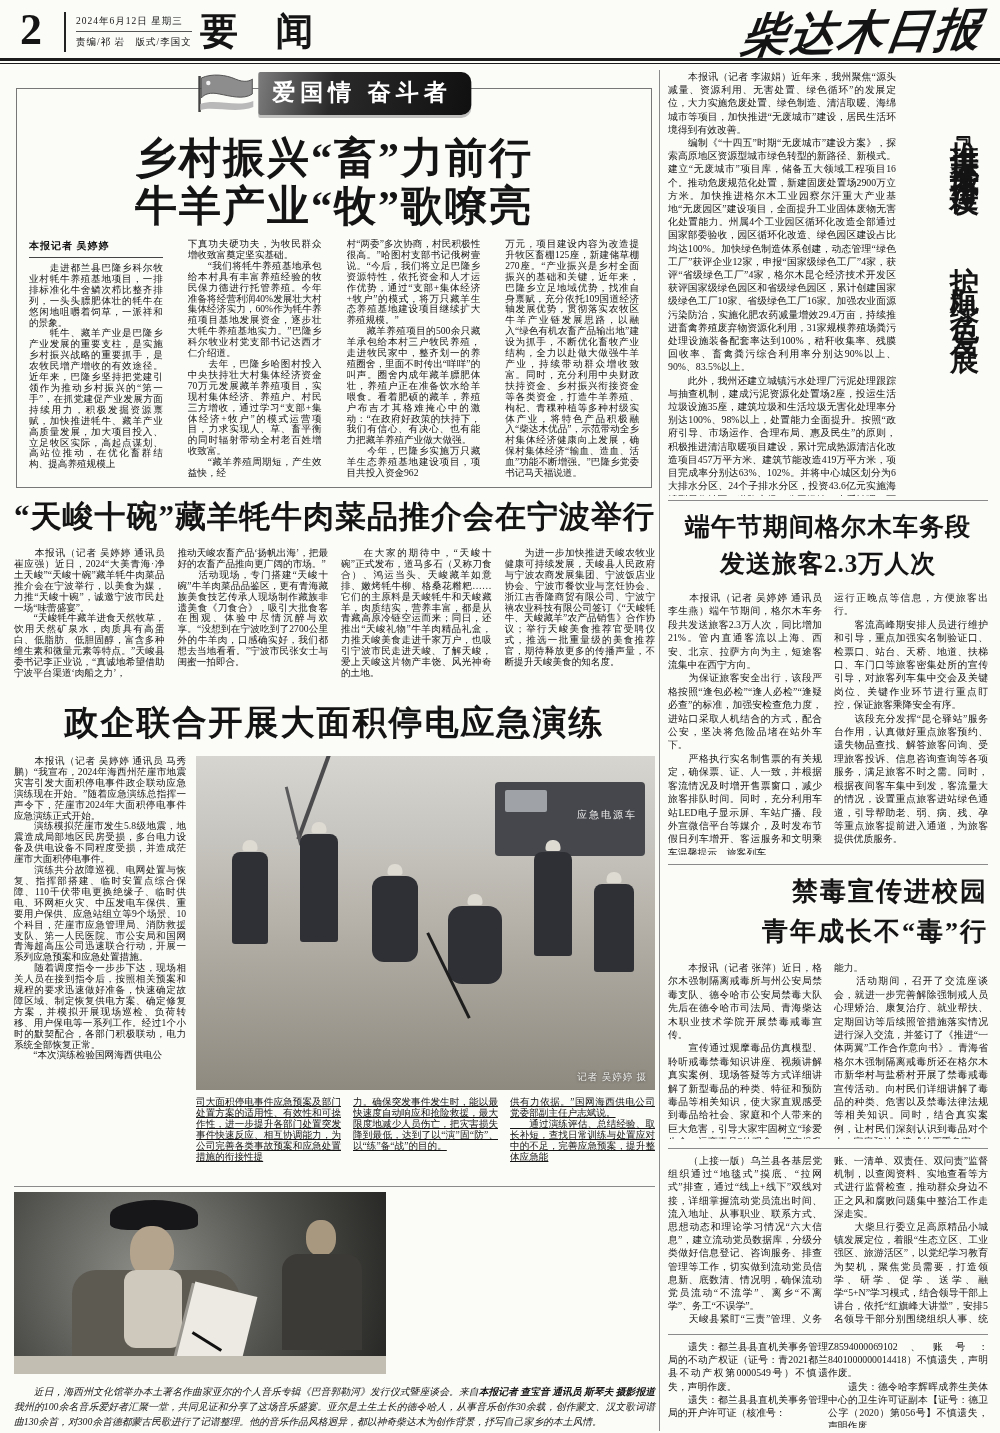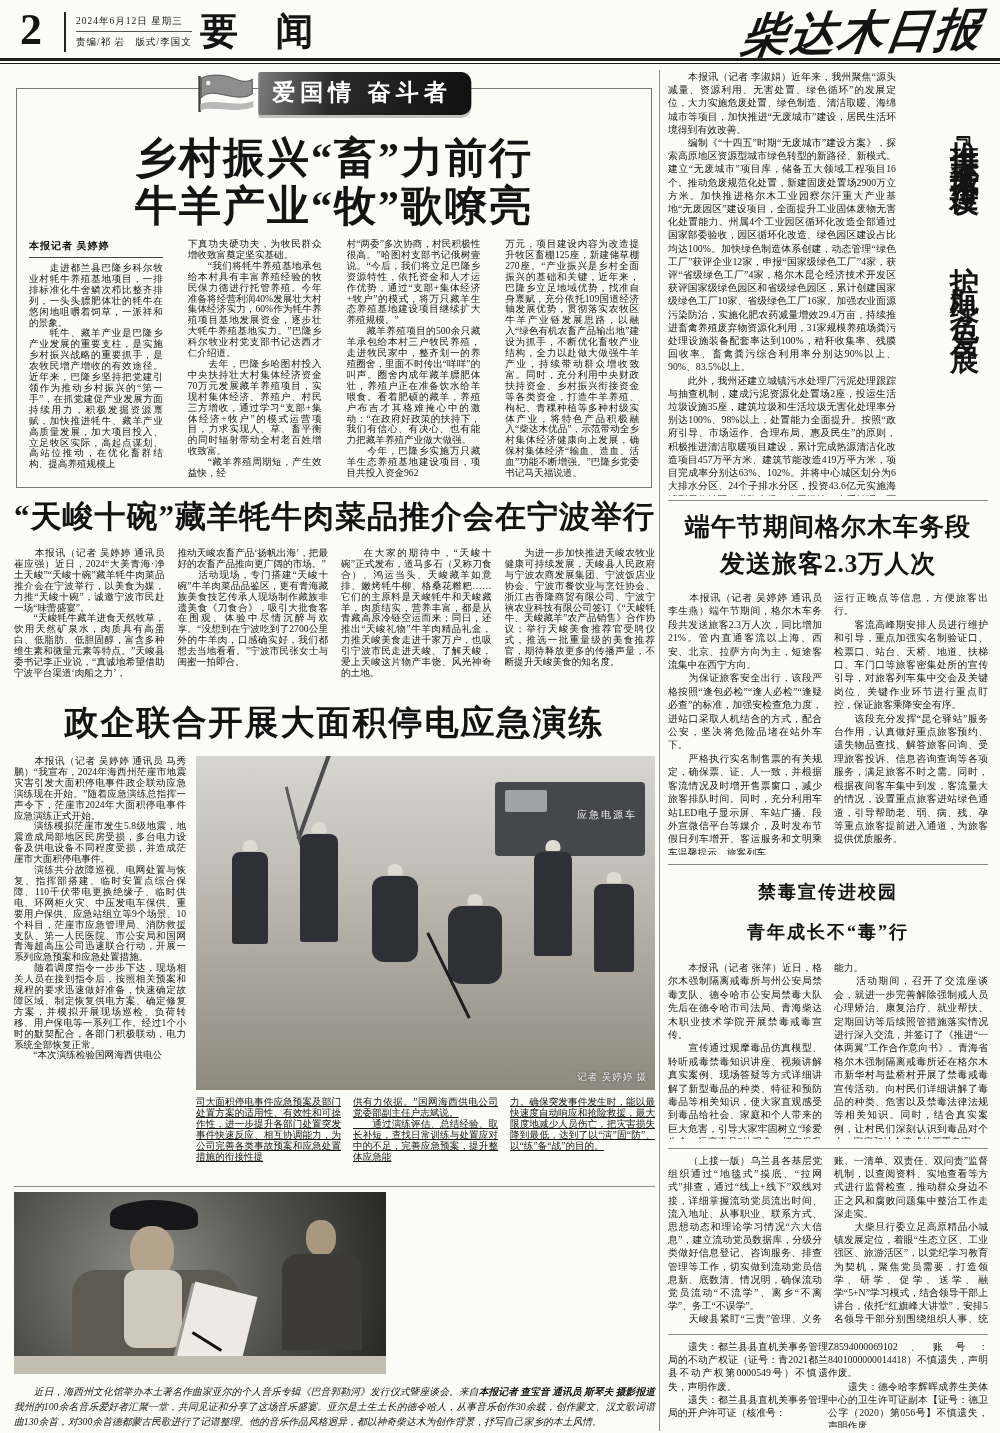--- a/index.html
+++ b/index.html
@@ -112,21 +112,21 @@
                  font-weight:900; padding-top:48px; }
   .green-heads .v1 { font-size:29px; letter-spacing:5px; }
   .green-heads .v2 { font-size:29px; letter-spacing:16px; padding-top:58px; }
 
   .railway { position:absolute; left:668px; top:508px; width:320px; }
   .rail-h { font-size:25px; font-weight:700; text-align:center; line-height:37px; letter-spacing:1px; }
   .rail-cols { margin-top:9px; gap:12px; height:264px; }
   .rail-cols .col { flex:1; }
 
   .drug { position:absolute; left:668px; top:872px; width:320px; }
-  .drug-h { font-size:18px; font-weight:900; text-align:center; line-height:40px; letter-spacing:2px; }
+  .drug-h { font-size:26px; font-weight:900; text-align:right; line-height:40px; letter-spacing:2px; }
   .drug-cols { margin-top:9px; gap:12px; height:178px; }
   .drug-cols .col { flex:1; }
 
   .contn { position:absolute; left:668px; top:1154px; width:320px; }
   .contn-cols { gap:12px; height:172px; }
   .contn-cols .col { flex:1; }
 
   .notices { position:absolute; left:668px; top:1340px; width:320px; }
   .notice-cols { height:88px; }
   .notice-cols .col { flex:1; }
@@ -208,23 +208,23 @@
         <div class="worker" style="left:104px; top:78px; width:38px; height:108px;"></div>
         <div class="worker" style="left:176px; top:120px; width:46px; height:86px; border-radius:12px;"></div>
         <div class="worker" style="left:252px; top:150px; width:54px; height:78px; border-radius:14px;"></div>
         <div class="worker" style="left:338px; top:96px; width:38px; height:104px;"></div>
         <div class="worker" style="left:398px; top:128px; width:40px; height:88px;"></div>
         <div class="chain"></div>
         <div class="ph-caption">记者 吴婷婷 摄</div>
       </div>
       <div class="cols drill-bcols">
         <div class="col bodytext">司大面积停电事件应急预案及部门处置方案的适用性、有效性和可操作性，进一步提升各部门处置突发事件快速反应、相互协调能力，为公司完善各类事故预案和应急处置措施的衔接性提</div>
+        <div class="col bodytext">力。确保突发事件发生时，能以最快速度自动响应和抢险救援，最大限度地减少人员伤亡，把灾害损失降到最低，达到了以“演”固“防”、以“练”备“战”的目的。</div>
         <div class="col bodytext">供有力依据。”国网海西供电公司党委部副主任户志斌说。
 　　通过演练评估、总结经验、取长补短，查找日常训练与处置应对中的不足，完善应急预案，提升整体应急能</div>
-        <div class="col bodytext">力。确保突发事件发生时，能以最快速度自动响应和抢险救援，最大限度地减少人员伤亡，把灾害损失降到最低，达到了以“演”固“防”、以“练”备“战”的目的。</div>
       </div>
     </div>
   </div>
 </div>
 
 <div class="hrule" style="left:14px; width:641px; top:1186px;"></div>
 
 <div class="bphotos">
   <div class="bp1">
     <div class="hat"></div>

